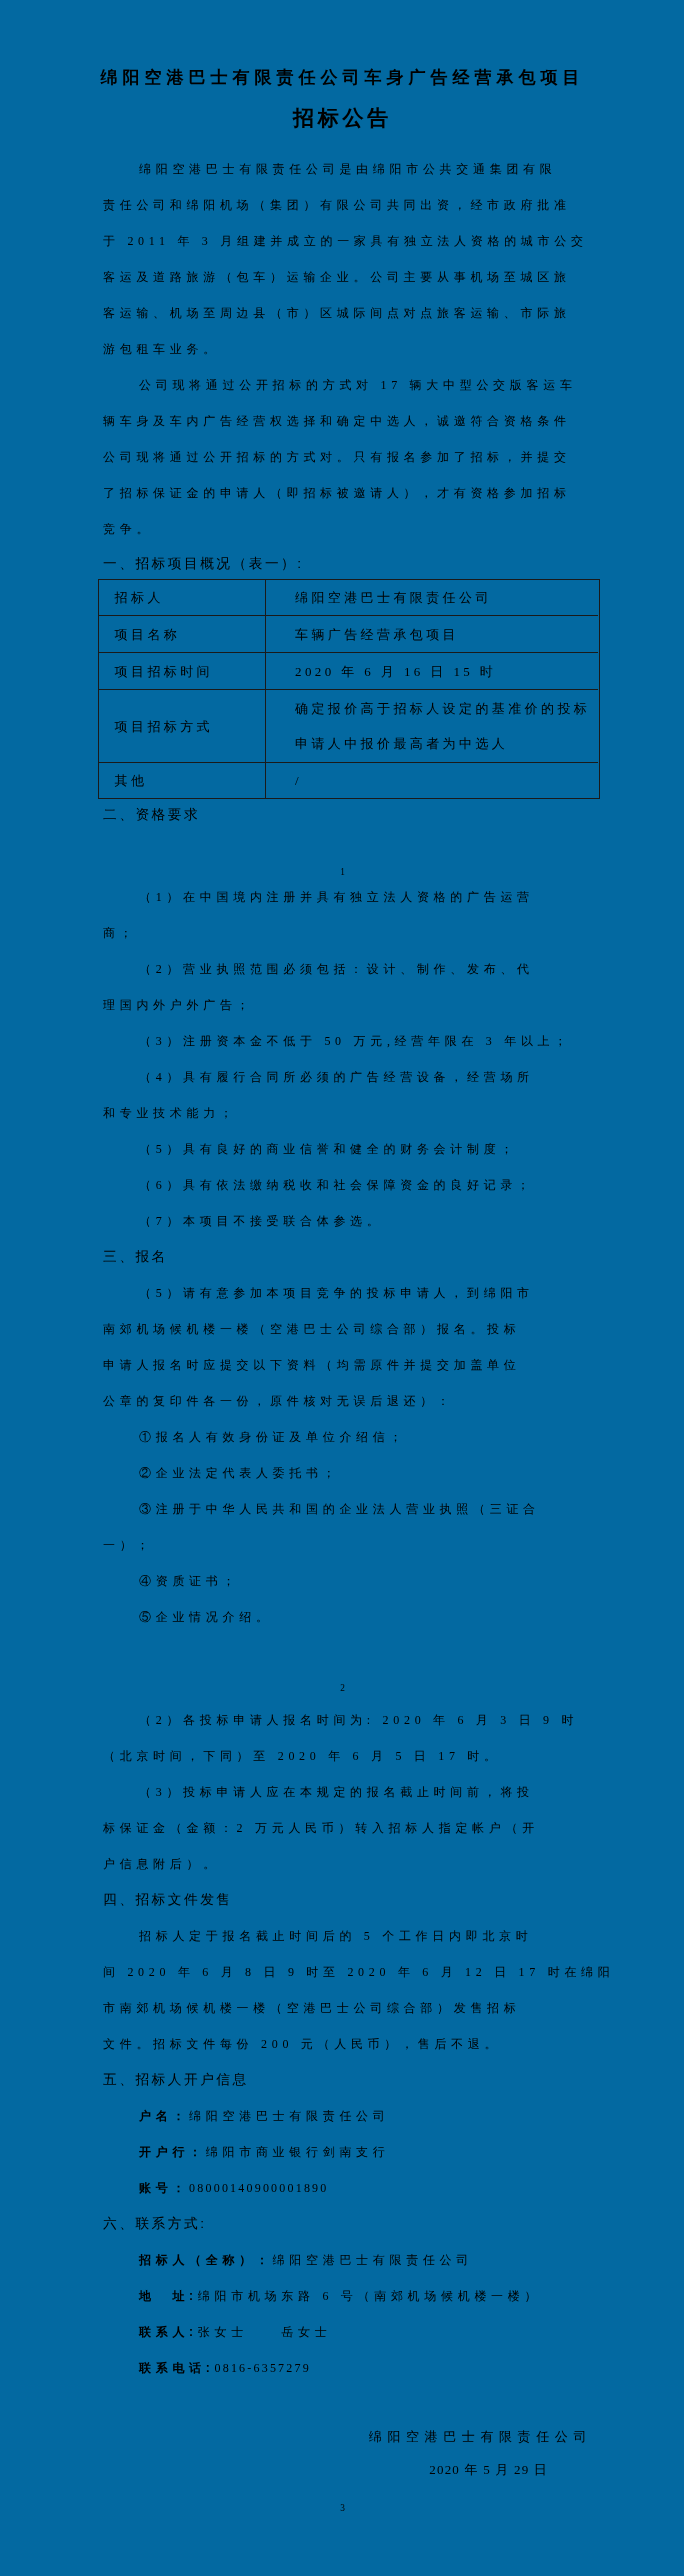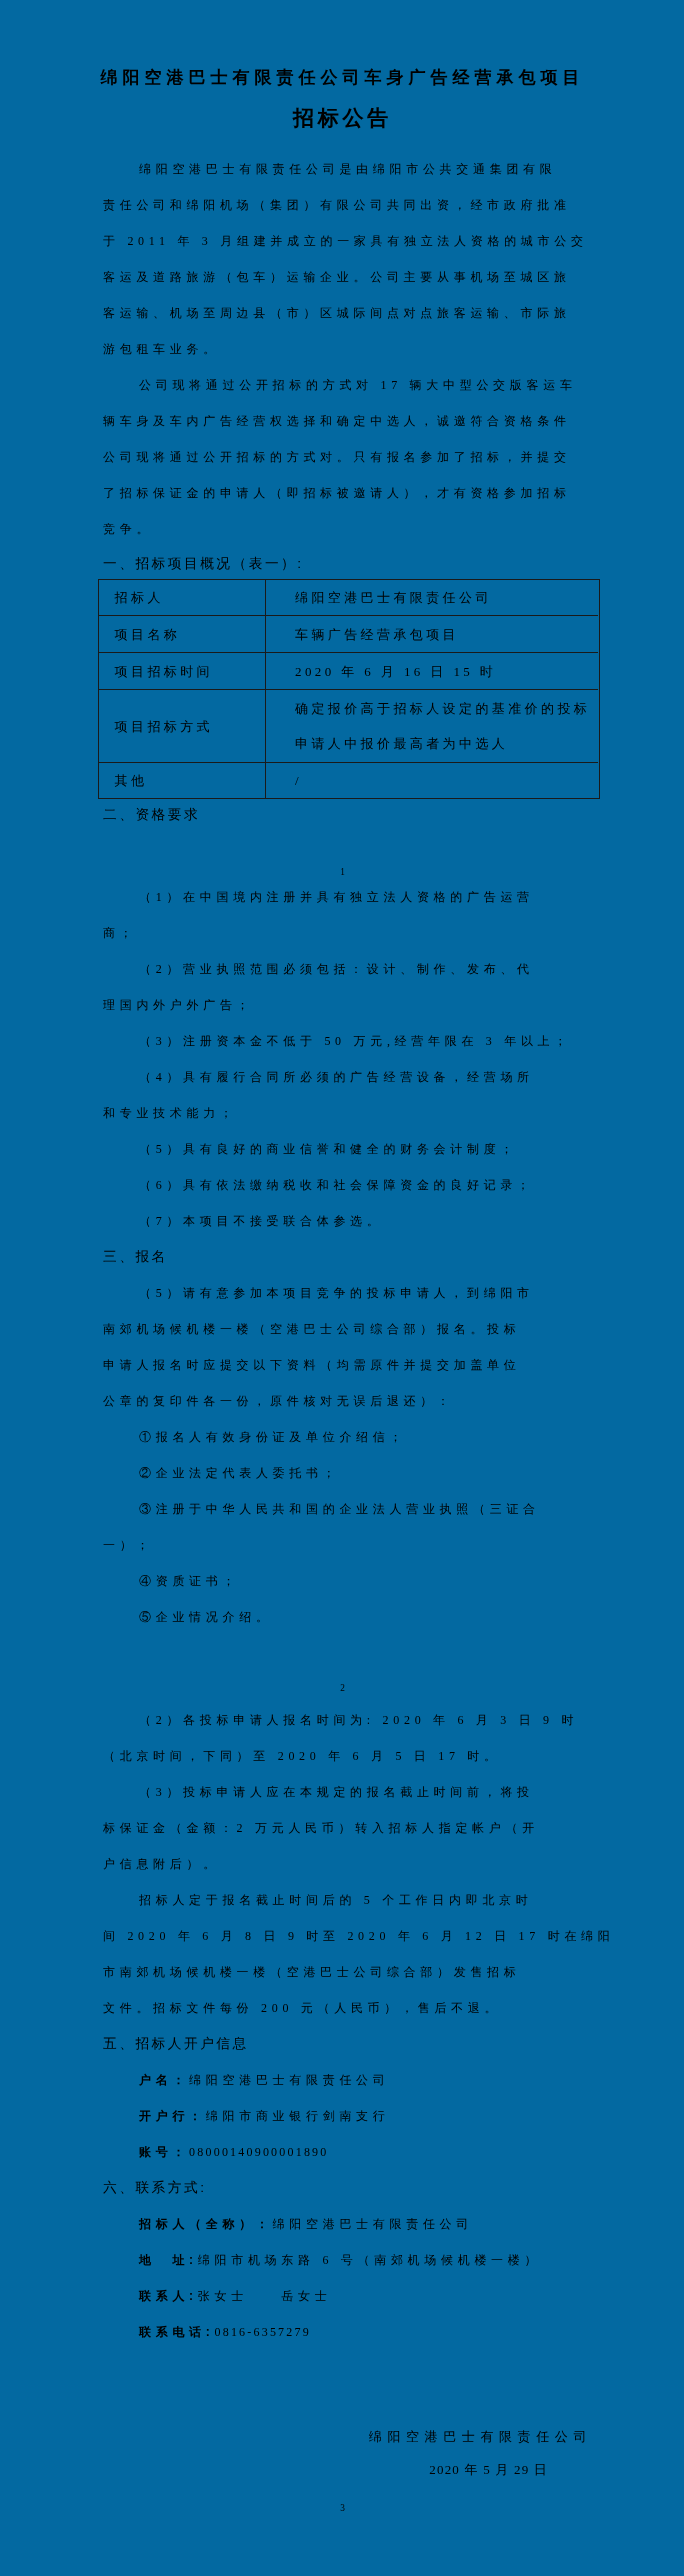--- a/index.html
+++ b/index.html
@@ -126,20 +126,21 @@
   </div>
 
   <div class="abs pageno" style="top:1679px;">2</div>
 
   <div class="abs flow" style="top:1702px;">
     <div class="line ind">（2）各投标申请人报名时间为: 2020 年 6 月 3 日 9 时</div>
     <div class="line">（北京时间，下同）至 2020 年 6 月 5 日 17 时。</div>
     <div class="line ind">（3）投标申请人应在本规定的报名截止时间前，将投</div>
     <div class="line">标保证金（金额：2 万元人民币）转入招标人指定帐户（开</div>
     <div class="line">户信息附后）。</div>
+    <div class="line hd">四、招标文件发售</div>
     <div class="line ind">招标人定于报名截止时间后的 5 个工作日内即北京时</div>
     <div class="line">间 2020 年 6 月 8 日 9 时至 2020 年 6 月 12 日 17 时在绵阳</div>
     <div class="line">市南郊机场候机楼一楼（空港巴士公司综合部）发售招标</div>
     <div class="line">文件。招标文件每份 200 元（人民币），售后不退。</div>
     <div class="line hd">五、招标人开户信息</div>
     <div class="line ind">
       <span class="lbl">户名：</span><span>绵阳空港巴士有限责任公司</span></div>
     <div class="line ind">
       <span class="lbl">开户行：</span><span>绵阳市商业银行剑南支行</span></div>
     <div class="line ind">

